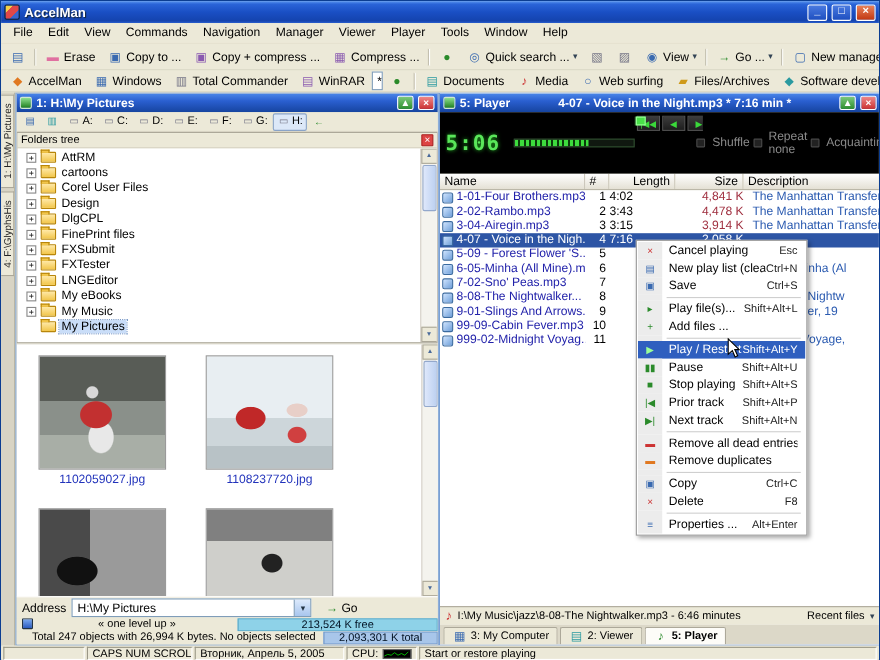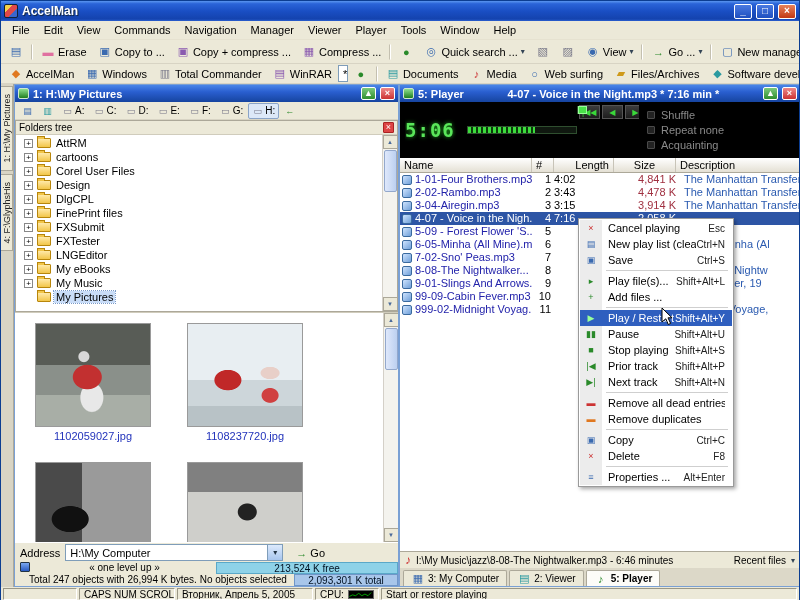--- a/index.html
+++ b/index.html
@@ -116,30 +116,30 @@
   .dleft{flex:1;display:flex;flex-direction:row;justify-content:space-between;overflow:hidden}
   .drow1{display:flex;align-items:center;gap:12px}
   .lcd{font-family:"DejaVu Sans Mono",monospace;font-size:19px;font-weight:bold;color:#5ae65a;letter-spacing:1px;text-shadow:0 0 4px #2a2}
   .vol{width:110px;height:8px;background:#101810;border:1px solid #2f4f2f;overflow:hidden}
   .volfill{width:62%;height:100%;background:repeating-linear-gradient(90deg,#3ddc3d 0 3px,#0a3a0a 3px 5px)}
   .seek{width:232px;height:8px;background:#101810;border:1px solid #2f4f2f;position:relative;margin:1px 0}
   .seekthumb{position:absolute;left:70%;top:-1px;width:9px;height:8px;background:#49e049;border:1px solid #9f9}
   .transport{display:flex;gap:2px}
   .tpbtn{min-width:21px;height:14px;padding:0 2px;background:linear-gradient(#3c3c3c,#1e1e1e);border:1px solid #555;
     color:#3ad83a;font-size:8px;display:flex;align-items:center;justify-content:center;white-space:nowrap}
-  .dmodes{width:148px;flex:none;display:flex;flex-direction:column;justify-content:center;gap:3px}
+  .dmodes{width:148px;flex:none;display:flex;justify-content:center;gap:3px}
   .mode{display:flex;align-items:center;gap:6px;color:#8a8a8a}
   .led{width:8px;height:8px;flex:none;background:#222;border:1px solid #4a4a4a;border-radius:1px}
 
   #plheader{height:15px;flex:none;display:flex;background:#ECE9D8;border-bottom:1px solid #aca899;overflow:hidden}
   #plheader span{display:block;border-right:1px solid #c8c4b8;padding:0 4px;background:linear-gradient(#fff,#e4e0d4);line-height:14px;overflow:hidden;white-space:nowrap}
   #plheader span:nth-of-type(1){width:132px}
   #plheader span:nth-of-type(2){width:22px}
   #plheader span:nth-of-type(3){width:60px;text-align:right}
-  #plheader span:nth-of-type(4){width:62px;text-align:center}
+  #plheader span:nth-of-type(4){width:62px;text-align:right}
   #plheader span:nth-of-type(5){flex:1}
   #pllist{flex:1;overflow:hidden;background:#fff}
   .prow{display:flex;height:13px;line-height:13px;white-space:nowrap}
   .pname{width:132px;flex:none;overflow:hidden;display:flex;align-items:center;gap:3px;color:#2222aa;padding-left:2px}
   .pic2{width:10px;height:10px;flex:none;background:linear-gradient(135deg,#cfe4ff,#6f9fd8);border:1px solid #3a6a9f;border-radius:2px}
   .pnum{width:22px;flex:none;text-align:right;color:#000;padding-right:3px}
   .plen{width:60px;flex:none;text-align:left;color:#000}
   .psize{width:62px;flex:none;text-align:right;color:#a03040}
   .pdesc{flex:1;overflow:hidden;color:#2a5ab0;padding-left:8px}
   .prow.sel{background:#2d55a5}
@@ -562,21 +562,21 @@
         <div class="vscroll">
           <div class="sarrow up"></div>
           <div class="sthumb"></div>
           <div class="sarrow down" actable="true"></div>
         </div>
       </div>
 
       <div id="addrrow">
         <span>Address</span>
         <span class="combo">
-          <span>H:\My Computer</span>
+          <span>H:\My Pictures</span>
           <span class="combobtn"></span>
         </span>
         <span class="gobtn">
           <span class="g-green">→</span>
           <span>Go</span>
         </span>
       </div>
 
       <div class="strow">
         <span class="sic"></span>

